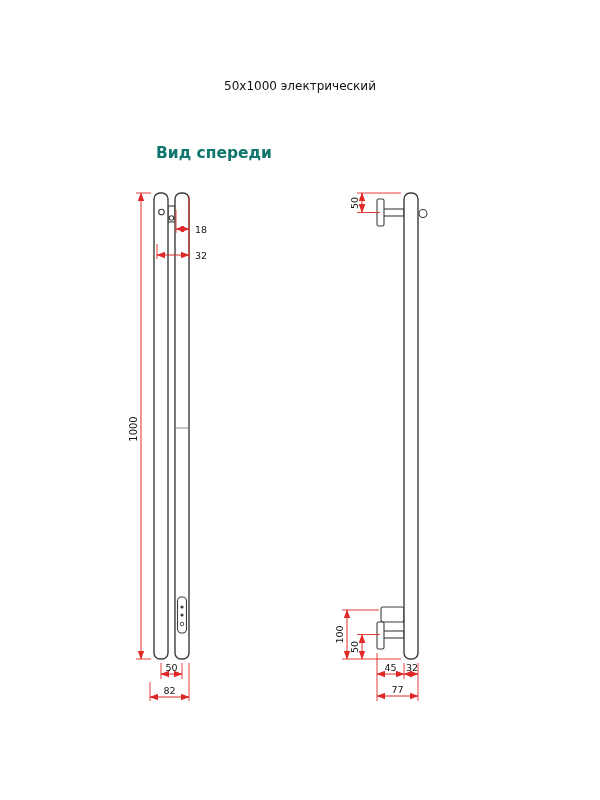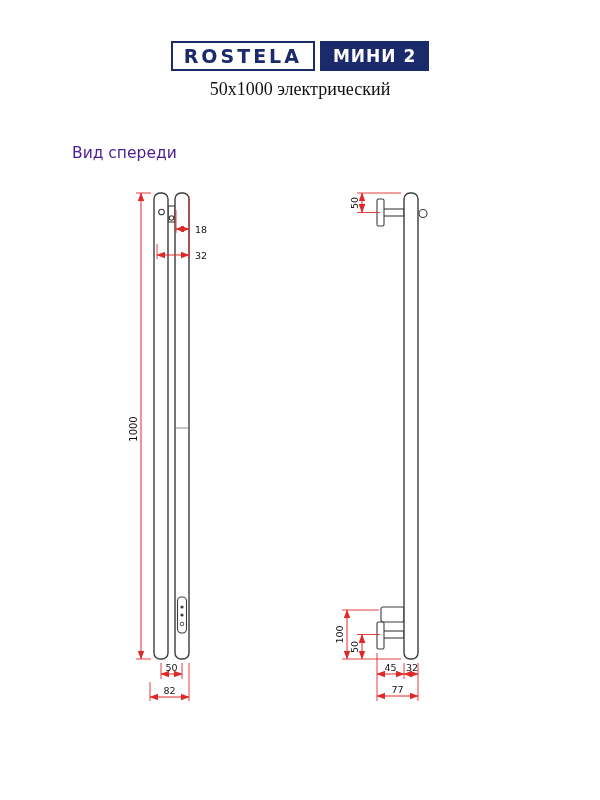--- a/index.html
+++ b/index.html
@@ -16,50 +16,42 @@
     font-size:19px;letter-spacing:3px;padding:2px 11px;
     display:flex;align-items:center;
   }
   .model-box{
     background:#1b2a6b;color:#ffffff;font-weight:bold;
     font-size:17px;letter-spacing:1px;padding:2px 13px;
     display:flex;align-items:center;
   }
   .subtitle{
     position:absolute;top:79px;left:0;width:600px;text-align:center;
-    font-size:18px;color:#101010;font-family:Liberation Serif, serif;
+    font-size:12px;color:#101010;
   }
   .view-title{
-    position:absolute;width:200px;text-align:left;
-    font-weight:normal;font-size:15.5px;color:#4c1d95;
+    position:absolute;width:200px;text-align:right;
+    font-weight:bold;font-size:15.5px;color:#0f766e;
   }
   #front-title{left:72px;top:144px;}
   #side-title{left:312px;top:144px;}
   svg.drawing{position:absolute;left:0;top:0;}
   .obj{fill:#ffffff;stroke:#3d3d3d;stroke-width:1.4;}
   .obj2{fill:#ffffff;stroke:#3d3d3d;stroke-width:1.1;}
   .seam{stroke:#8a8a8a;stroke-width:1;}
   .dim{stroke:#e02828;stroke-width:1;fill:none;}
   .ext{stroke:#e02828;stroke-width:0.9;}
   text.dim-t{font-size:10px;fill:#141414;}
   text.dim-s{font-size:9.5px;fill:#141414;}
 </style>
 </head>
 <body>
 
 <div class="page">
 
-  <div class="header">
-    <div class="brand-box">
-      <span>ROSTELA</span>
-    </div>
-    <div class="model-box">
-      <span>МИНИ 2</span>
-    </div>
-  </div>
   <div class="subtitle">50x1000 электрический</div>
 
   <div class="view-title" id="front-title">Вид спереди</div>
 
   <svg class="drawing" width="600" height="800" viewBox="0 0 600 800">
     <defs>
       <marker id="ae" viewBox="0 0 8 6" markerWidth="9" markerHeight="7" refX="7.5" refY="3" orient="auto" markerUnits="userSpaceOnUse">
         <path d="M0,0 L8,3 L0,6 Z" fill="#e02828"></path>
       </marker>
       <marker id="as" viewBox="0 0 8 6" markerWidth="9" markerHeight="7" refX="0.5" refY="3" orient="auto" markerUnits="userSpaceOnUse">

